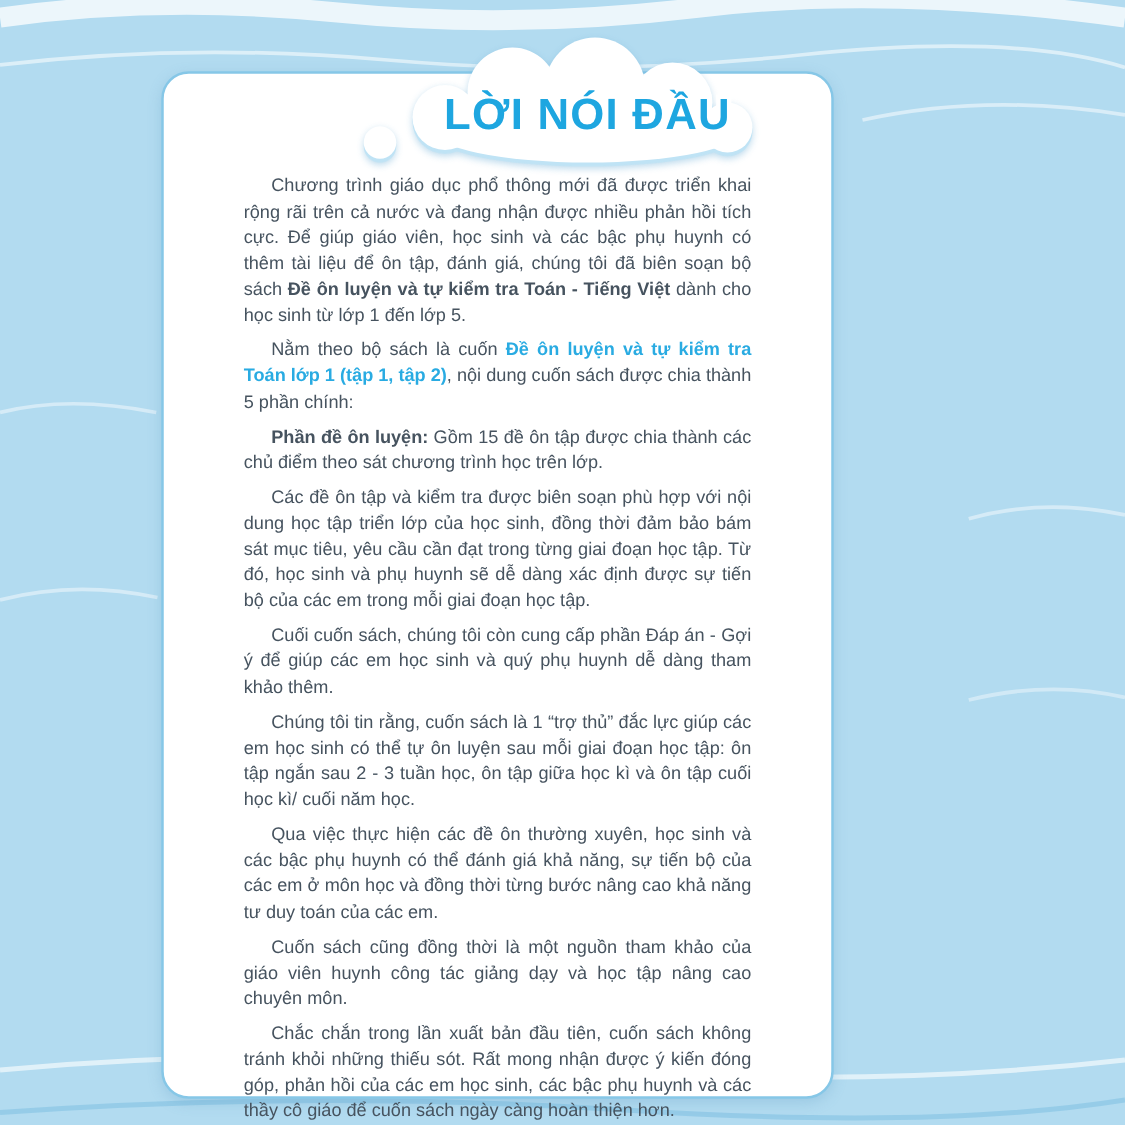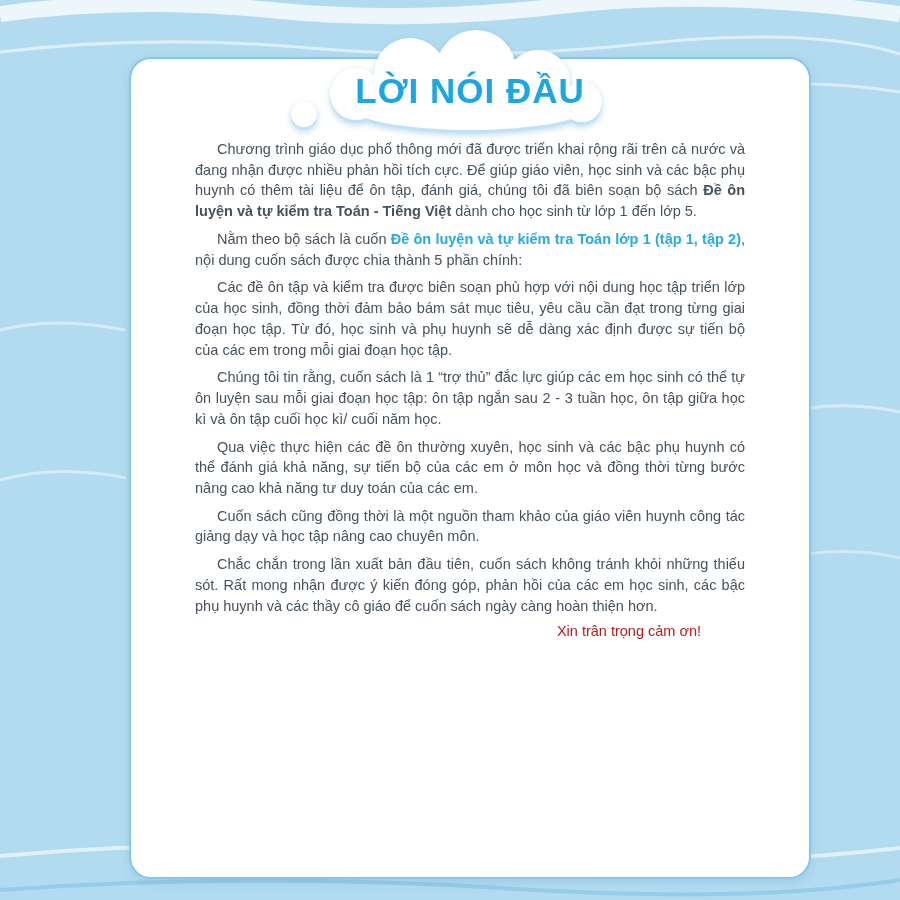--- a/index.html
+++ b/index.html
@@ -14,21 +14,21 @@
   .bg-waves {
     position: absolute; inset: 0;
     width: 900px; height: 900px;
     pointer-events: none;
   }
 
   
   .page {
     position: absolute;
     left: 129px; top: 57px;
-    width: 682px; height: 822px;
+    width: 538px; height: 822px;
     background: #ffffff;
     border: 2px solid #86c7e7;
     border-radius: 22px;
     box-shadow: 0 3px 10px rgba(90, 150, 190, 0.25);
   }
 
   
   .cloud-header {
     position: absolute;
     left: calc(50% - 172px);
@@ -89,21 +89,23 @@
   <path d="M775,560 Q840,544 900,558" stroke="#ffffff" stroke-width="3" fill="none" opacity="0.4"></path>
   <path d="M0,856 Q210,836 450,854 T900,848" stroke="#ffffff" stroke-width="4" fill="none" opacity="0.6"></path>
   <path d="M0,890 Q250,872 500,888 T900,880" stroke="#8fc8e6" stroke-width="4" fill="none" opacity="0.8"></path>
 </svg>
 
 <div class="page">
   <div class="content">
     <div>
         <p><span class="seg-normal">Chương trình giáo dục phổ thông mới đã được triển khai rộng rãi trên cả nước và đang nhận được nhiều phản hồi tích cực. Để giúp giáo viên, học sinh và các bậc phụ huynh có thêm tài liệu để ôn tập, đánh giá, chúng tôi đã biên soạn bộ sách </span><span class="seg-bold">Đề ôn luyện và tự kiểm tra Toán - Tiếng Việt</span><span class="seg-normal"> dành cho học sinh từ lớp 1 đến lớp 5.</span></p>
         <p><span class="seg-normal">Nằm theo bộ sách là cuốn </span><span class="seg-bold-blue">Đề ôn luyện và tự kiểm tra Toán lớp 1 (tập 1, tập 2)</span><span class="seg-normal">, nội dung cuốn sách được chia thành 5 phần chính:</span></p>
+        <p><span class="seg-bold">Phần đề ôn luyện:</span><span class="seg-normal"> Gồm 15 đề ôn tập được chia thành các chủ điểm theo sát chương trình học trên lớp.</span></p>
         <p><span class="seg-normal">Các đề ôn tập và kiểm tra được biên soạn phù hợp với nội dung học tập triển lớp của học sinh, đồng thời đảm bảo bám sát mục tiêu, yêu cầu cần đạt trong từng giai đoạn học tập. Từ đó, học sinh và phụ huynh sẽ dễ dàng xác định được sự tiến bộ của các em trong mỗi giai đoạn học tập.</span></p>
+        <p><span class="seg-normal">Cuối cuốn sách, chúng tôi còn cung cấp phần Đáp án - Gợi ý để giúp các em học sinh và quý phụ huynh dễ dàng tham khảo thêm.</span></p>
         <p><span class="seg-normal">Chúng tôi tin rằng, cuốn sách là 1 “trợ thủ” đắc lực giúp các em học sinh có thể tự ôn luyện sau mỗi giai đoạn học tập: ôn tập ngắn sau 2 - 3 tuần học, ôn tập giữa học kì và ôn tập cuối học kì/ cuối năm học.</span></p>
         <p><span class="seg-normal">Qua việc thực hiện các đề ôn thường xuyên, học sinh và các bậc phụ huynh có thể đánh giá khả năng, sự tiến bộ của các em ở môn học và đồng thời từng bước nâng cao khả năng tư duy toán của các em.</span></p>
         <p><span class="seg-normal">Cuốn sách cũng đồng thời là một nguồn tham khảo của giáo viên huynh công tác giảng dạy và học tập nâng cao chuyên môn.</span></p>
         <p><span class="seg-normal">Chắc chắn trong lần xuất bản đầu tiên, cuốn sách không tránh khỏi những thiếu sót. Rất mong nhận được ý kiến đóng góp, phản hồi của các em học sinh, các bậc phụ huynh và các thầy cô giáo để cuốn sách ngày càng hoàn thiện hơn.</span></p>
       </div>
     <div class="closing-line">Xin trân trọng cảm ơn!</div>
   </div>
 </div>
 
 <div class="cloud-header">

